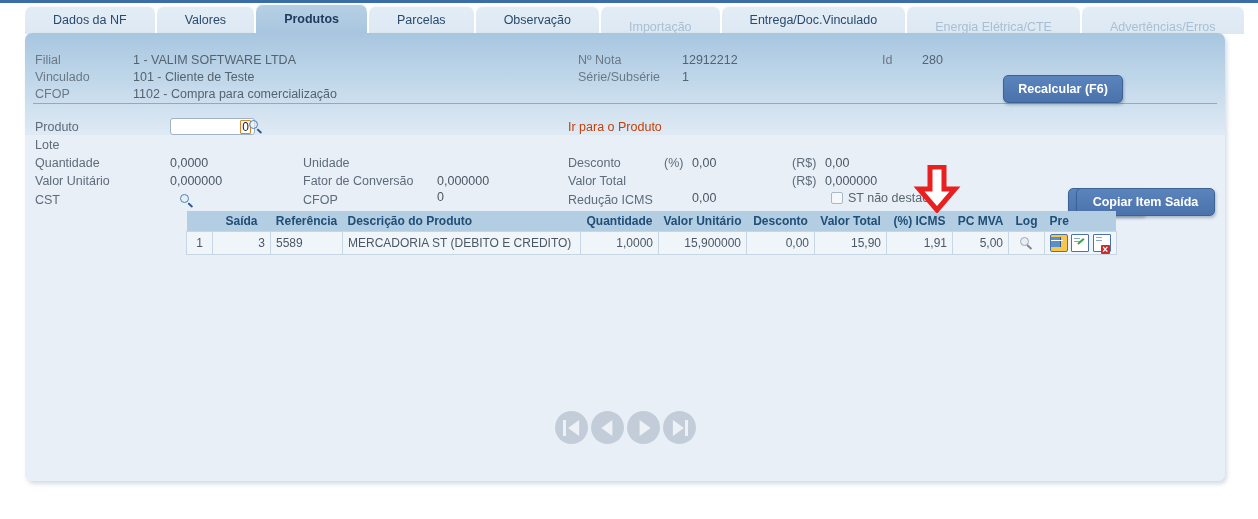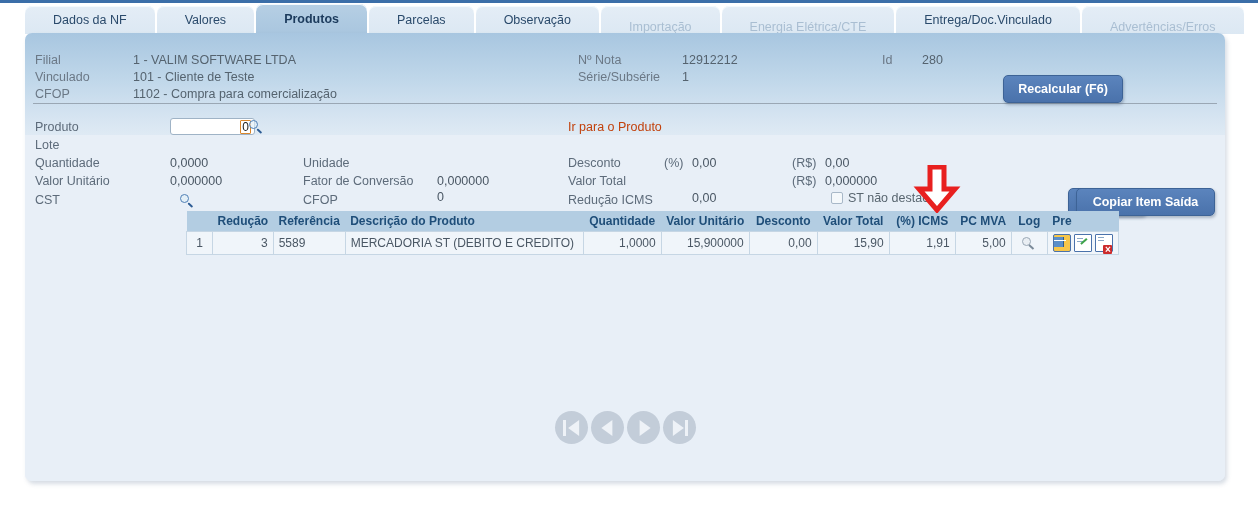--- a/index.html
+++ b/index.html
@@ -369,25 +369,25 @@
         </div>
       <div class="tab">
           <span>Parcelas</span>
         </div>
       <div class="tab">
           <span>Observação</span>
         </div>
       <div class="tab disabled">
           <span>Importação</span>
         </div>
+      <div class="tab">
+          <span>Entrega/Doc.Vinculado</span>
+        </div>
       <div class="tab disabled">
           <span>Energia Elétrica/CTE</span>
-        </div>
-      <div class="tab">
-          <span>Entrega/Doc.Vinculado</span>
         </div>
       <div class="tab disabled">
           <span>Advertências/Erros</span>
         </div>
     </div>
   </div>
 
   <div class="panel">
 
     <div class="panel-header"></div>
@@ -469,21 +469,21 @@
     <div class="btn" style="left:995px;  top:155px; width:76px;  height:26px;margin-left:48px;">Avançar</div>
     <div class="btn" style="left:1051px; top:155px; width:137px; height:26px;">Copiar Item Saída</div>
 
   </div>
 
   <div class="grid">
     <table class="dg">
       <thead>
         <tr>
           <th style="width:16px;"></th>
-          <th style="width:48px;">Redução</th>
+          <th style="width:48px;">Saída</th>
           <th style="width:62px;">Referência</th>
           <th class="lft" style="width:228px;">Descrição do Produto</th>
           <th style="width:68px;">Quantidade</th>
           <th style="width:78px;">Valor Unitário</th>
           <th style="width:58px;">Desconto</th>
           <th style="width:62px;">Valor Total</th>
           <th style="width:56px;">(%) ICMS</th>
           <th style="width:46px;">PC MVA</th>
           <th style="width:26px;">Log</th>
           <th class="lft" style="width:58px;">Pre</th>

